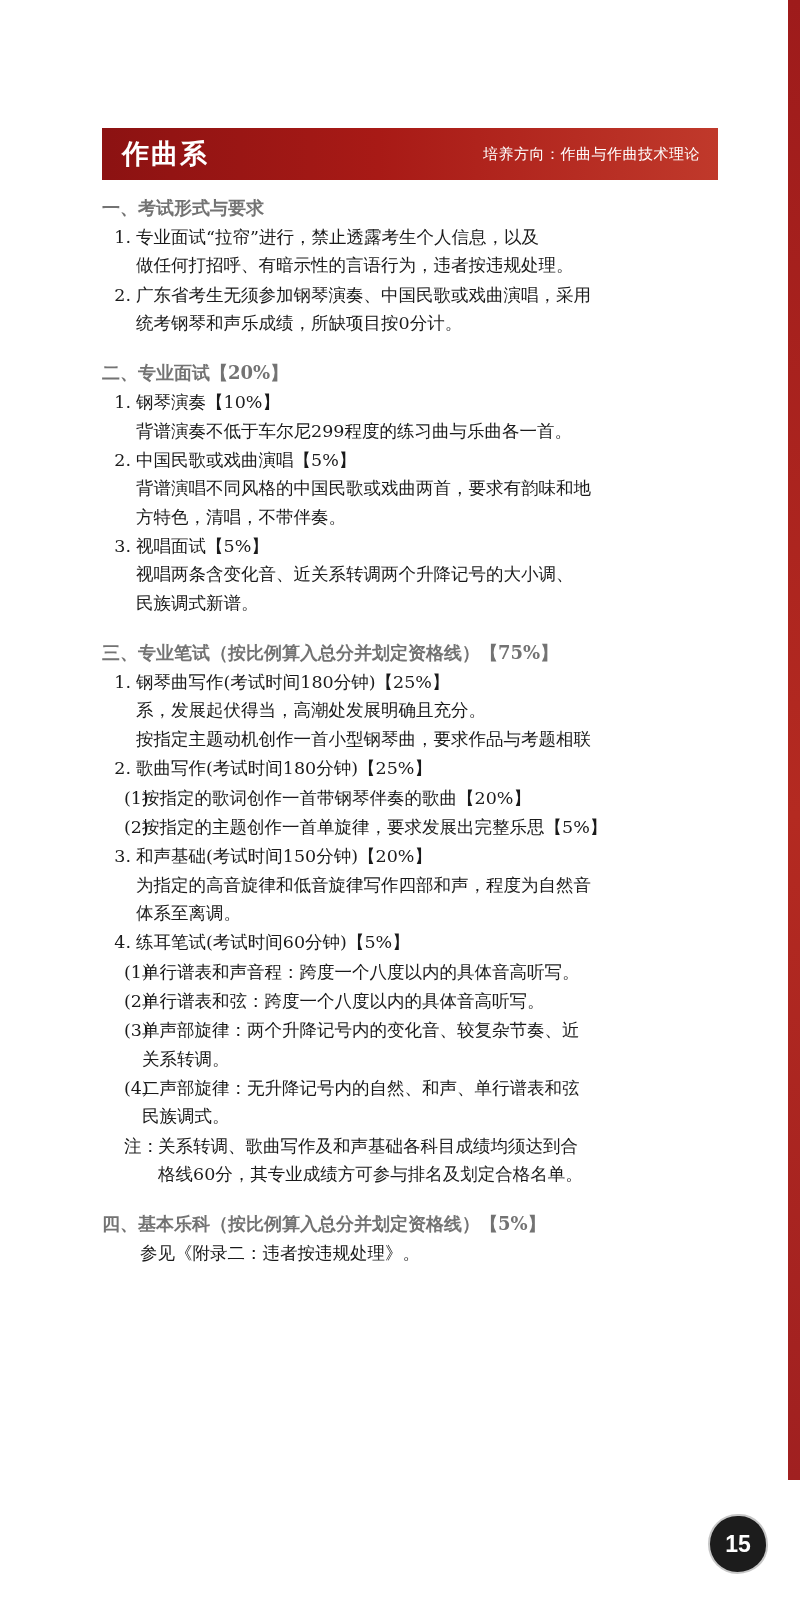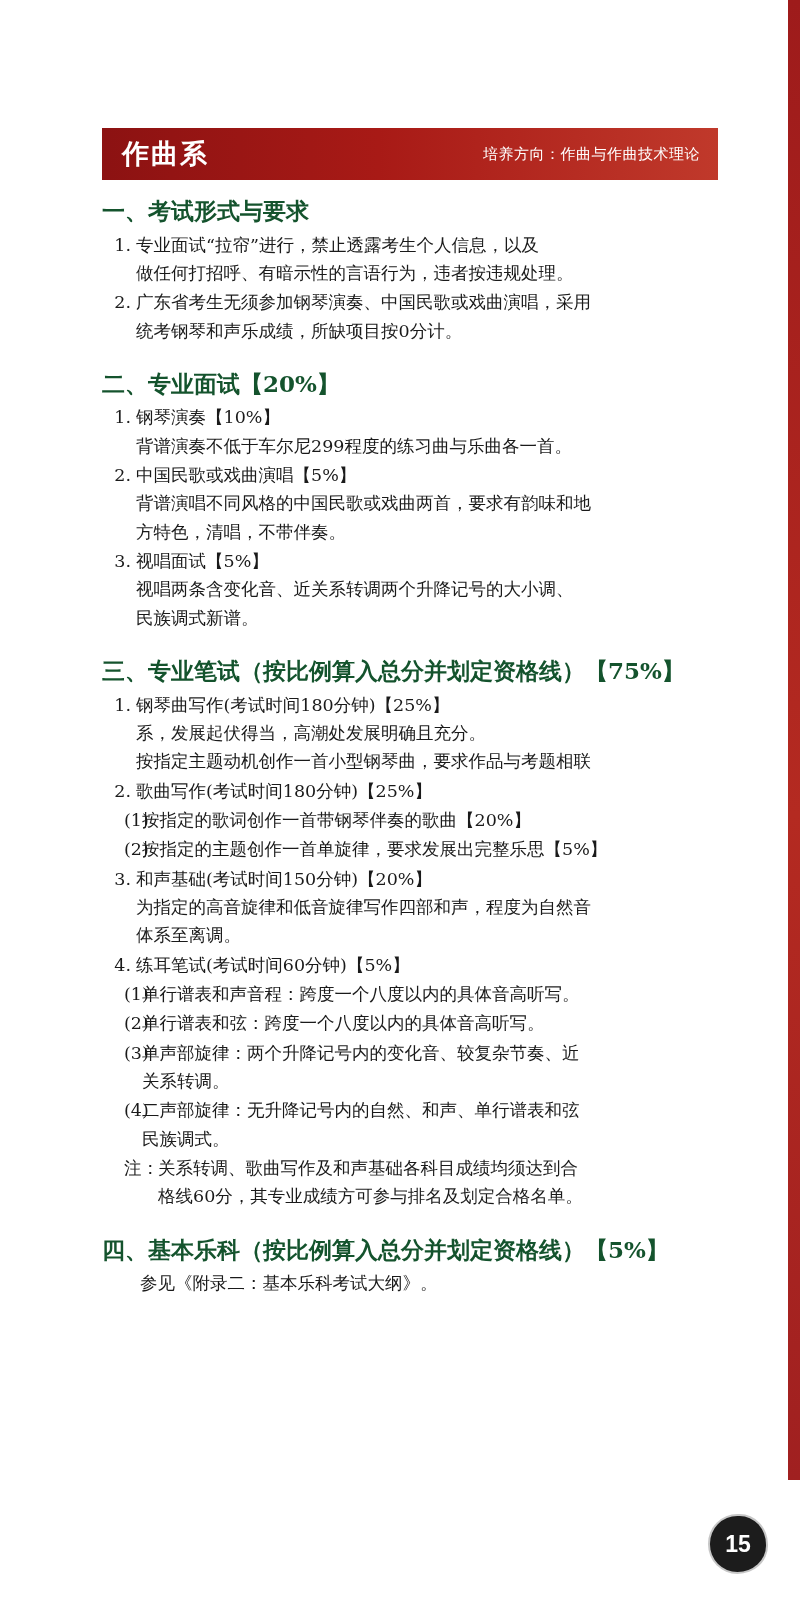--- a/index.html
+++ b/index.html
@@ -55,23 +55,23 @@
   }
   .banner-sub {
     color: #ffffff;
     font-size: 15px;
     letter-spacing: 0.5px;
   }
   .section {
     margin-top: 14px;
   }
   .section-head {
-    color: #14532d;
+    color: #737373;
     font-weight: bold;
-    font-size: 23px;
+    font-size: 18px;
     line-height: 1.5;
     margin-bottom: 2px;
   }
   .item {
     display: flex;
     font-size: 17.5px;
     line-height: 1.62;
     margin-top: 1px;
   }
   .item .num {
@@ -277,21 +277,21 @@
         <div class="num note">注：</div>
         <div class="txt">
           <span class="cont">关系转调、歌曲写作及和声基础各科目成绩均须达到合</span>
           <span class="cont">格线60分，其专业成绩方可参与排名及划定合格名单。</span>
         </div>
       </div>
     </div>
 
     <div class="section sec-gap">
       <div class="section-head">四、基本乐科（按比例算入总分并划定资格线）【5%】</div>
-      <div class="indent-block">参见《附录二：基本乐科考试大纲》。</div>
+      <div class="indent-block">参见《附录二：违者按违规处理》。</div>
     </div>
 
   </div>
 
   <div class="page-badge">
     <div class="blob"></div>
     <div class="num">15</div>
   </div>
 
 </div>

